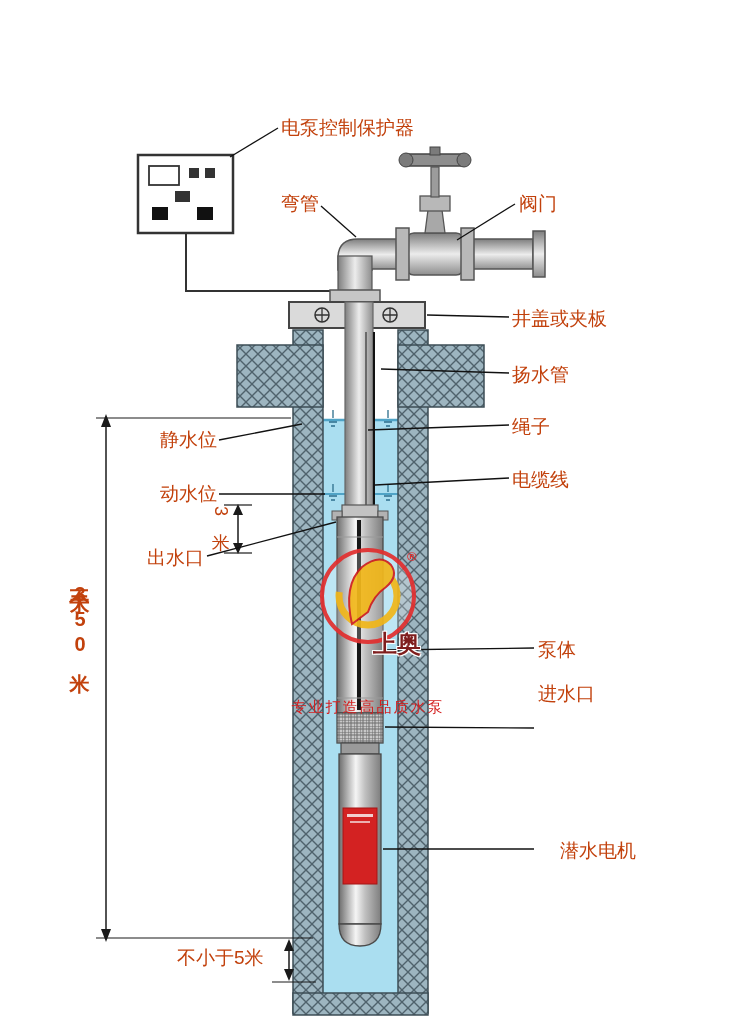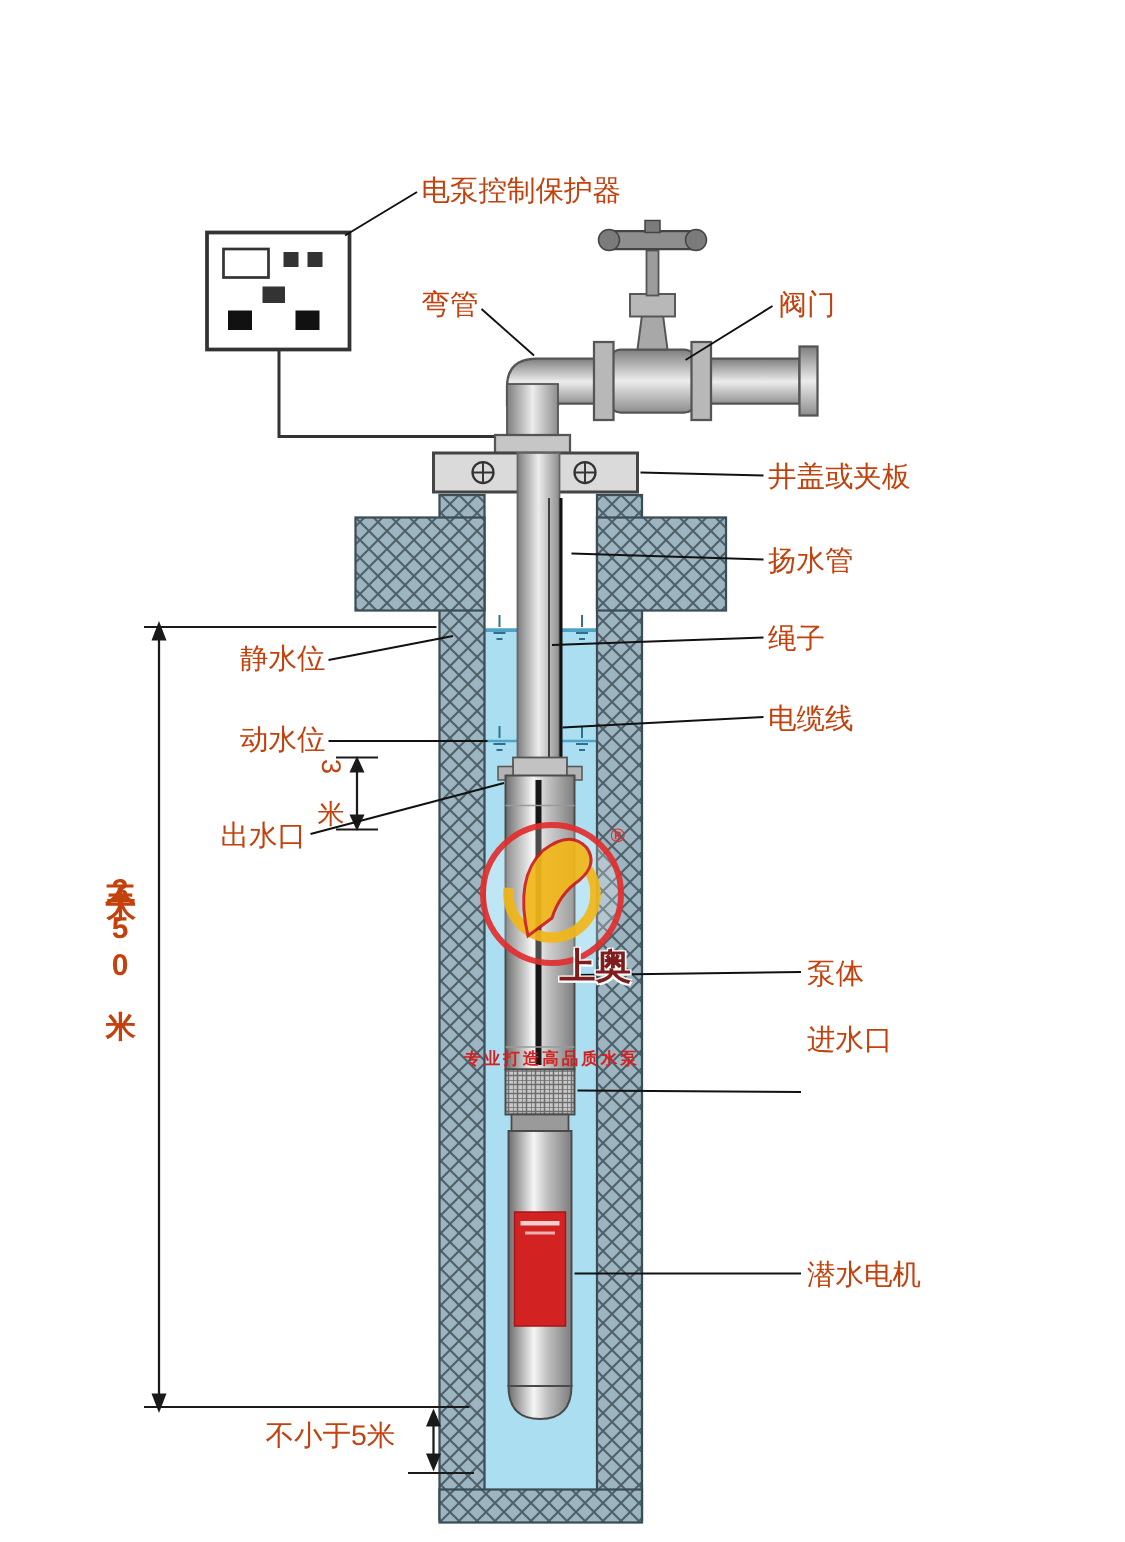--- a/index.html
+++ b/index.html
@@ -20,21 +20,21 @@
   .label.small-dim { font-size:18px; }
 
   .logo-reg   { position:absolute; left:407px; top:549px; color:#e03030; font-size:13px; font-weight:bold; }
   .logo-top   { position:absolute; left:368px; top:628px; transform:translateX(-50%);
                 font-size:24px; font-weight:bold; color:#7f1d1d;
                 text-shadow:1px 1px 0 #fff, -1px -1px 0 #fff, 1px -1px 0 #fff, -1px 1px 0 #fff;margin-left:29px; }
   .logo-main  { position:absolute; left:368px; top:652px; transform:translateX(-50%);
                 font-size:37px; font-weight:bold; color:#f6c414;
                 -webkit-text-stroke:1.3px #d42020; letter-spacing:2px; }
   .logo-slogan{ position:absolute; left:368px; top:698px; transform:translateX(-50%);
-                font-size:11px; font-weight:bold; color:#d42020; letter-spacing:2px; }
+                font-size:15px; font-weight:normal; color:#d42020; letter-spacing:2px; }
 </style>
 </head>
 <body>
 
 <div class="page">
 
   <svg class="art" width="750" height="1028" viewBox="0 0 750 1028">
     <defs>
       <pattern id="hatch" width="12" height="12" patternUnits="userSpaceOnUse">
         <rect width="12" height="12" fill="#9db5c0"></rect>
@@ -196,21 +196,21 @@
   <div class="label" style="left:519px; top:193px;">阀门</div>
   <div class="label" style="left:512px; top:308px;">井盖或夹板</div>
   <div class="label" style="left:512px; top:364px;">扬水管</div>
   <div class="label" style="left:512px; top:416px;text-align:center;">绳子</div>
   <div class="label" style="left:512px; top:469px;">电缆线</div>
   <div class="label" style="left:160px; top:429px;text-align:center;">静水位</div>
   <div class="label" style="left:160px; top:483px;">动水位</div>
   <div class="label" style="left:147px; top:547px;">出水口</div>
   <div class="label" style="left:538px; top:639px;">泵体</div>
   <div class="label" style="left:538px; top:683px;">进水口</div>
-  <div class="label" style="left:538px; top:840px;">潜水电机</div>
+  <div class="label" style="left:560px; top:840px;">潜水电机</div>
 
   <div class="label v upright dim" style="left:68px; top:574px;">不大于350米</div>
   <div class="label v small-dim" style="left:210px; top:506px;">3米</div>
   <div class="label" style="left:177px; top:947px;">不小于5米</div>
 
   <div class="logo-reg">®</div>
   <div class="logo-top">上奥</div>
   <div class="logo-slogan">专业打造高品质水泵</div>
 
 </div>

